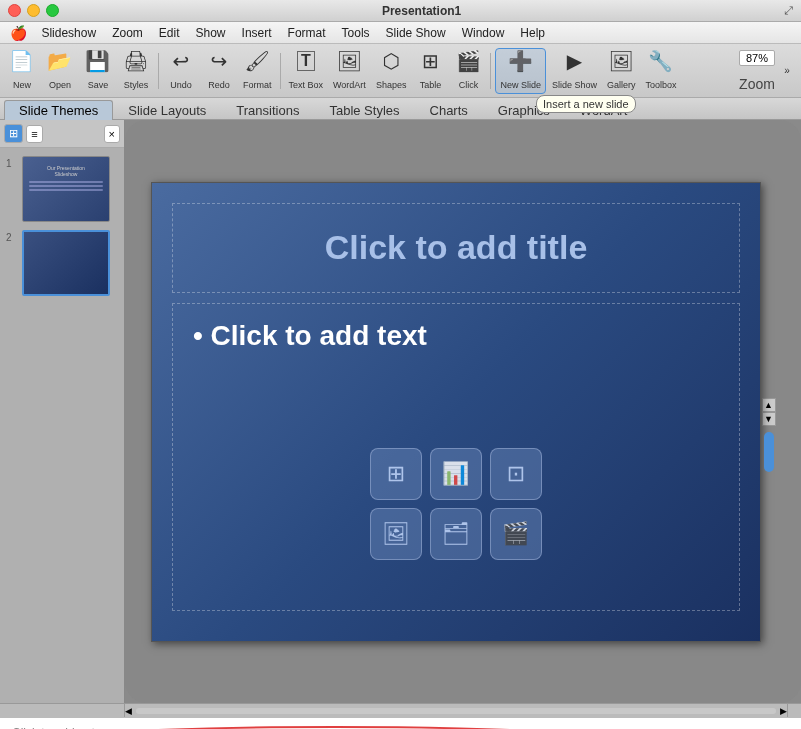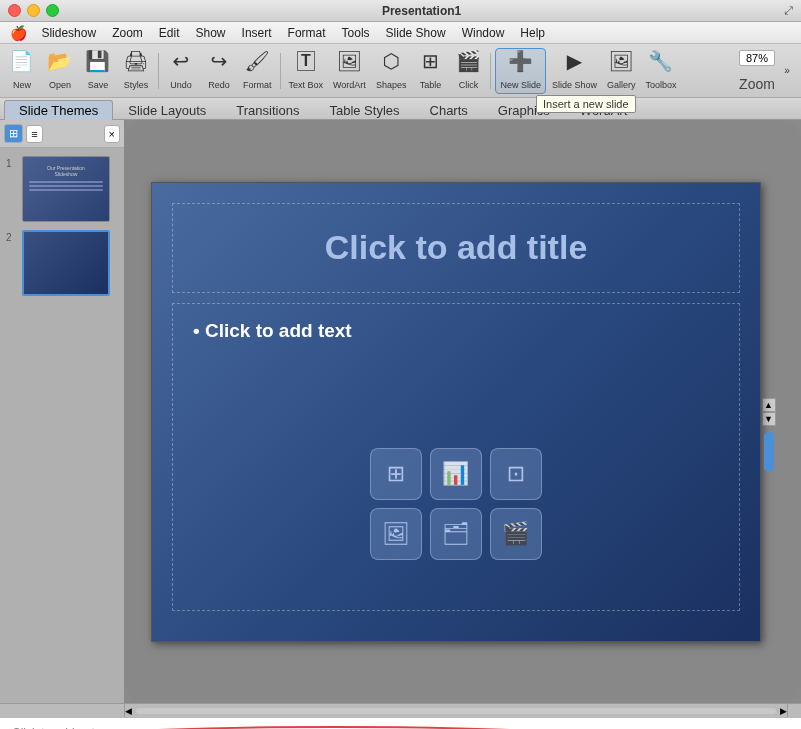--- a/index.html
+++ b/index.html
@@ -58,21 +58,21 @@
       padding: 2px 14px; font-size: 13px; color: #333; cursor: pointer;
       border-radius: 3px 3px 0 0; border: 1px solid transparent; border-bottom: none;
       background: transparent; position: relative; top: 1px;
     }
     .r-tab.active { background: #b8c8d8; border-color: #999; color: #000; }
 
     
     #tooltip {
       position: absolute; top: 95px; left: 536px; background: #fffff0;
       border: 1px solid #888; padding: 2px 6px; font-size: 11px; color: #333;
-      border-radius: 2px; z-index: 100; white-space: nowrap;
+      border-radius: 8px; z-index: 100; white-space: nowrap;
     }
 
     
     #main {
       display: flex; width: 100%; height: calc(729px - 22px - 22px - 54px - 22px - 26px);
       background: #8a8a8a;
     }
 
     
     #slide-panel {
@@ -120,21 +120,21 @@
       position: absolute; top: 20px; left: 20px; right: 20px; height: 90px;
       border: 1px dashed rgba(255,255,255,0.3);
       display: flex; align-items: center; justify-content: center;
     }
     #slide-title-text { font-size: 34px; color: #a8c0e8; font-weight: bold; }
 
     #slide-content-area {
       position: absolute; top: 120px; left: 20px; right: 20px; bottom: 30px;
       border: 1px dashed rgba(255,255,255,0.3);
     }
-    #slide-bullet { position: absolute; top: 16px; left: 20px; font-size: 19px; color: white; font-weight: bold; }
+    #slide-bullet { position: absolute; top: 16px; left: 20px; font-size: 28px; color: white; font-weight: bold; }
 
     
     #content-icons {
       position: absolute; bottom: 50px; left: 50%; transform: translateX(-50%);
       display: grid; grid-template-columns: repeat(3, 52px); grid-template-rows: repeat(2, 52px);
       gap: 8px;
     }
     .ci-btn {
       width: 52px; height: 52px; background: rgba(100,130,180,0.5);
       border: 1px solid rgba(150,170,210,0.6); border-radius: 8px;

